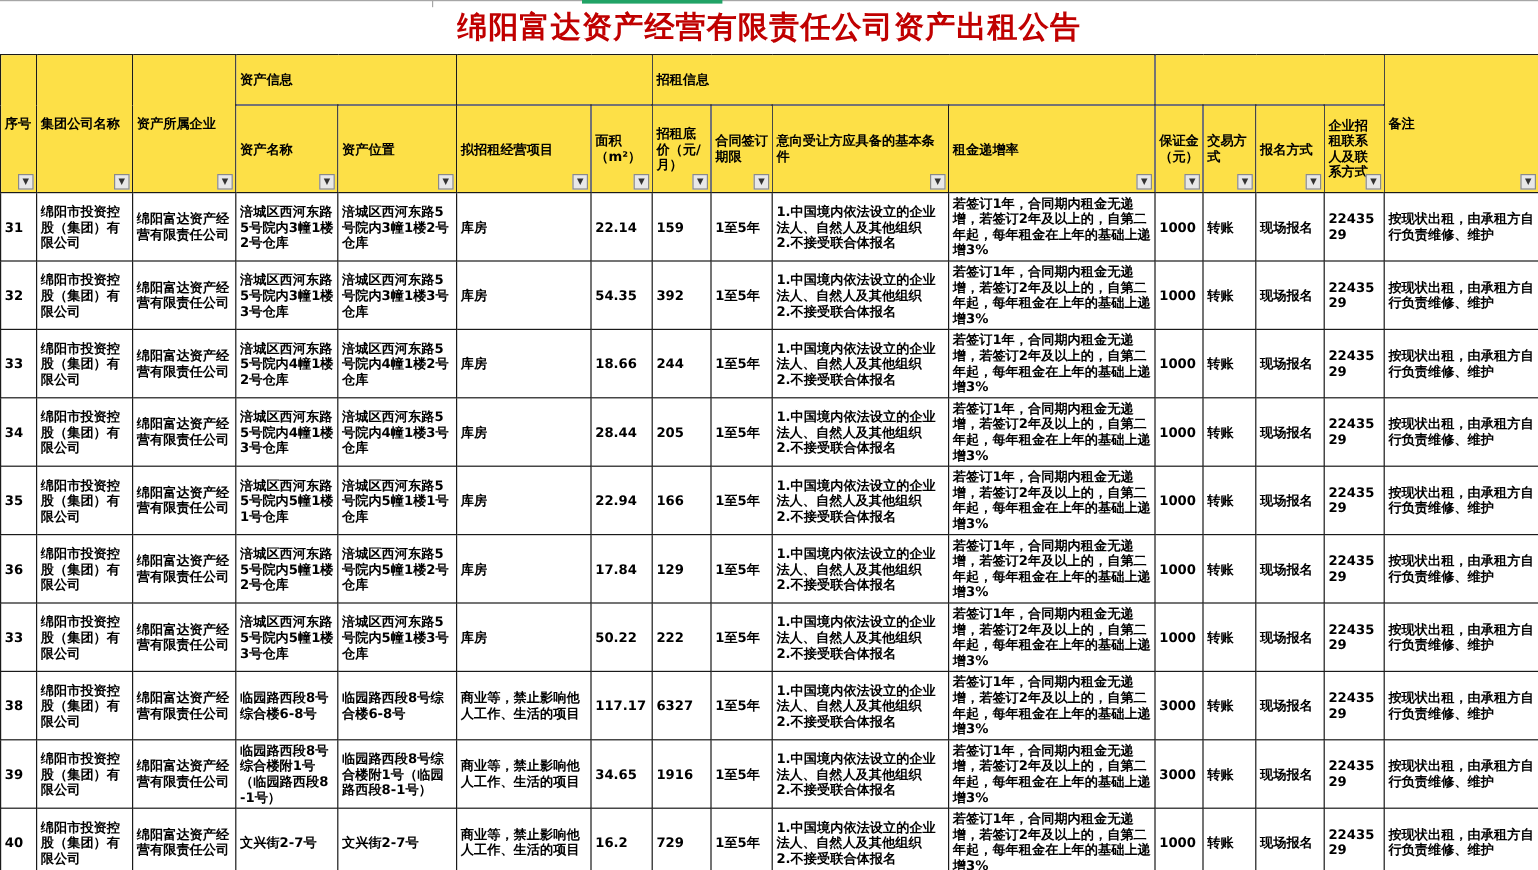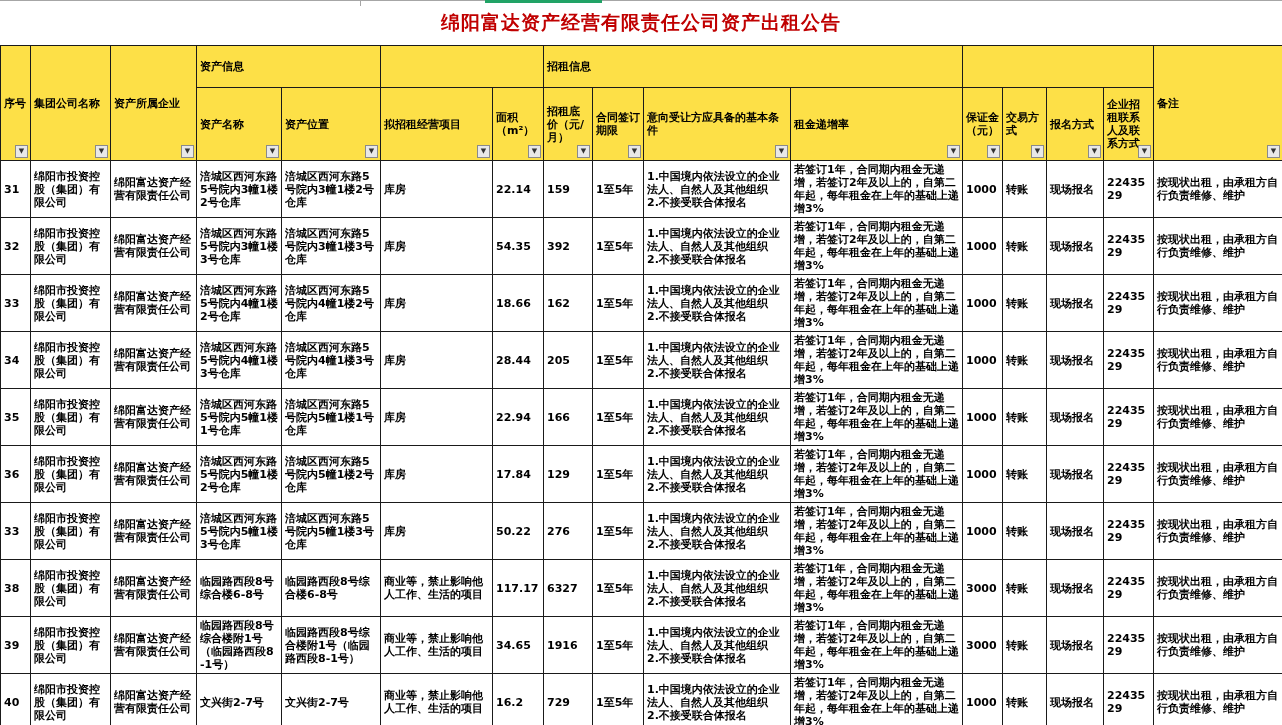--- a/index.html
+++ b/index.html
@@ -12,21 +12,21 @@
     color:#000;
   }
   
   .top-grid-line{position:absolute;left:0;top:0;width:1282px;height:1px;background:#a6a6a6;}
   .selection-accent-line{position:absolute;left:485px;top:0;width:117px;height:3px;background:#21a366;}
   .grid-tick{position:absolute;left:360px;top:0;width:1px;height:6px;background:#a6a6a6;}
 
   .title-row{
     height:45px;
     display:flex;align-items:center;justify-content:center;
-    font-size:19px;font-weight:bold;
+    font-size:25px;font-weight:bold;
     color:#c00000;
     letter-spacing:1px;
   }
 
   table{
     border-collapse:collapse;
     table-layout:fixed;
     width:1282px;
   }
   th,td{
@@ -245,21 +245,21 @@
           <td class="col-remark">按现状出租，由承租方自行负责维修、维护</td>
         </tr>
         <tr>
           <td class="col-no">33</td>
           <td class="col-group_company">绵阳市投资控股（集团）有限公司</td>
           <td class="col-owner">绵阳富达资产经营有限责任公司</td>
           <td class="col-asset_name">涪城区西河东路5号院内4幢1楼2号仓库</td>
           <td class="col-location">涪城区西河东路5号院内4幢1楼2号仓库</td>
           <td class="col-project">库房</td>
           <td class="col-area">18.66</td>
-          <td class="col-price">162</td>
+          <td class="col-price">244</td>
           <td class="col-term">1至5年</td>
           <td class="col-conditions">1.中国境内依法设立的企业法人、自然人及其他组织
 2.不接受联合体报名</td>
           <td class="col-rate">若签订1年，合同期内租金无递增，若签订2年及以上的，自第二年起，每年租金在上年的基础上递增3%</td>
           <td class="col-deposit">1000</td>
           <td class="col-pay_method">转账</td>
           <td class="col-signup">现场报名</td>
           <td class="col-contact">2243529</td>
           <td class="col-remark">按现状出租，由承租方自行负责维修、维护</td>
         </tr>
@@ -321,21 +321,21 @@
           <td class="col-remark">按现状出租，由承租方自行负责维修、维护</td>
         </tr>
         <tr>
           <td class="col-no">33</td>
           <td class="col-group_company">绵阳市投资控股（集团）有限公司</td>
           <td class="col-owner">绵阳富达资产经营有限责任公司</td>
           <td class="col-asset_name">涪城区西河东路5号院内5幢1楼3号仓库</td>
           <td class="col-location">涪城区西河东路5号院内5幢1楼3号仓库</td>
           <td class="col-project">库房</td>
           <td class="col-area">50.22</td>
-          <td class="col-price">276</td>
+          <td class="col-price">222</td>
           <td class="col-term">1至5年</td>
           <td class="col-conditions">1.中国境内依法设立的企业法人、自然人及其他组织
 2.不接受联合体报名</td>
           <td class="col-rate">若签订1年，合同期内租金无递增，若签订2年及以上的，自第二年起，每年租金在上年的基础上递增3%</td>
           <td class="col-deposit">1000</td>
           <td class="col-pay_method">转账</td>
           <td class="col-signup">现场报名</td>
           <td class="col-contact">2243529</td>
           <td class="col-remark">按现状出租，由承租方自行负责维修、维护</td>
         </tr>

